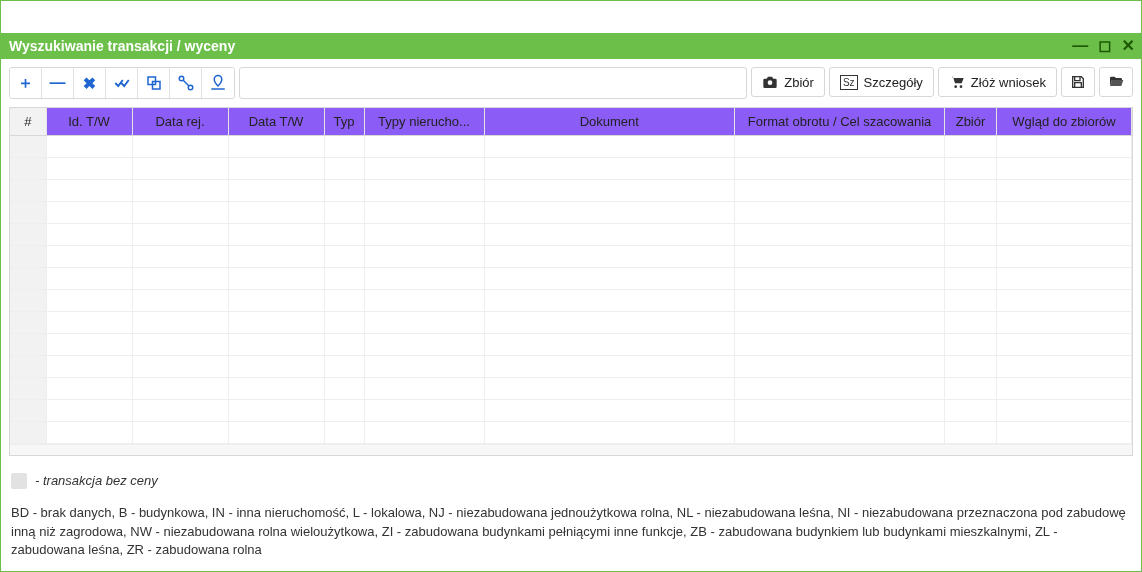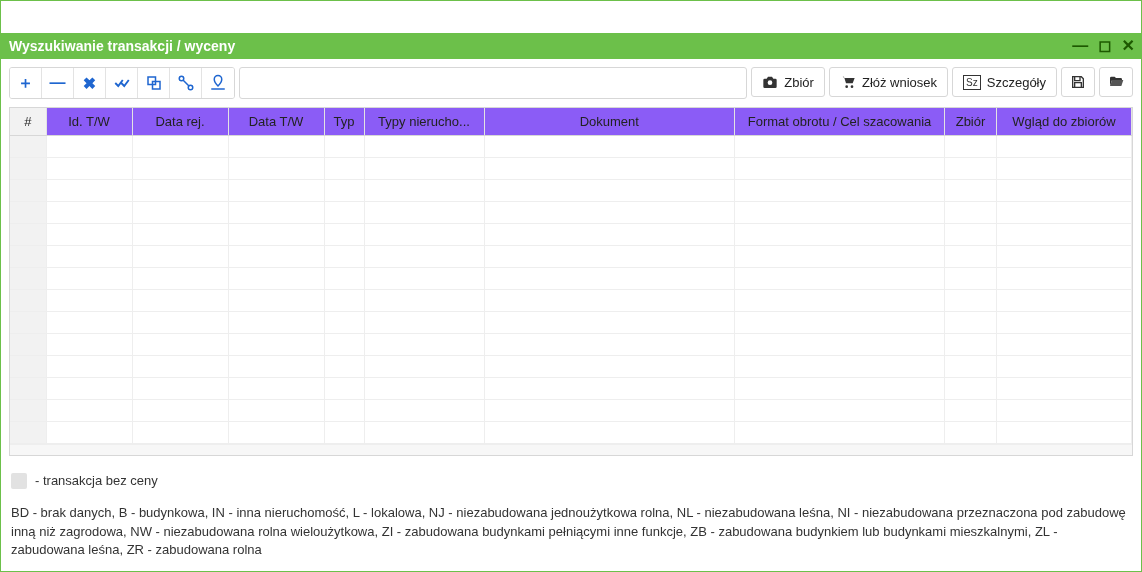--- a/index.html
+++ b/index.html
@@ -142,20 +142,21 @@
     padding: 8px 10px 12px 10px;
     font-size: 13px;
     color: #333;
     line-height: 1.4;
   }
   .legend-row1 {
     display: flex;
     align-items: center;
     gap: 8px;
     margin-bottom: 14px;
+    font-style: italic;
   }
   .legend-swatch {
     width: 16px;
     height: 16px;
     background: #e2e2e2;
     border-radius: 2px;
   }
   .sz-badge {
     border:1px solid #333;
     font-size:10px;
@@ -222,33 +223,33 @@
         <span class="ico">
           <svg width="16" height="16" viewBox="0 0 24 24">
               <path fill="#333" d="M4 7h3l2-3h6l2 3h3a2 2 0 0 1 2 2v10a2 2 0 0 1-2 2H4a2 2 0 0 1-2-2V9a2 2 0 0 1 2-2z"></path>
               <circle cx="12" cy="13" r="3.5" fill="#fff"></circle>
             </svg>
         </span>
         <span>Zbiór</span>
       </div>
       <div class="action-btn">
         <span class="ico">
+            <span class="sz-badge">Sz</span>
+          </span>
+        <span>Szczegóły</span>
+      </div>
+      <div class="action-btn">
+        <span class="ico">
           <svg width="16" height="16" viewBox="0 0 24 24">
               <path fill="#333" d="M4 4h2l3 10h10l3-8H7"></path>
               <circle cx="10" cy="19" r="2" fill="#333"></circle>
               <circle cx="18" cy="19" r="2" fill="#333"></circle>
             </svg>
         </span>
         <span>Złóż wniosek</span>
-      </div>
-      <div class="action-btn">
-        <span class="ico">
-            <span class="sz-badge">Sz</span>
-          </span>
-        <span>Szczegóły</span>
       </div>
       <div class="icon-only-btn">
         <svg width="16" height="16" viewBox="0 0 24 24">
             <path fill="none" stroke="#333" stroke-width="2" d="M4 4h13l3 3v13H4z M7 4v6h8V4 M7 20v-7h10v7"></path>
           </svg>
       </div>
       <div class="icon-only-btn">
         <svg width="18" height="16" viewBox="0 0 24 24">
             <path fill="#333" d="M3 6a2 2 0 0 1 2-2h5l2 2h7a2 2 0 0 1 2 2v1H6l-3 9z"></path>
             <path fill="#555" d="M3 18l3-9h17l-3 9z"></path>

